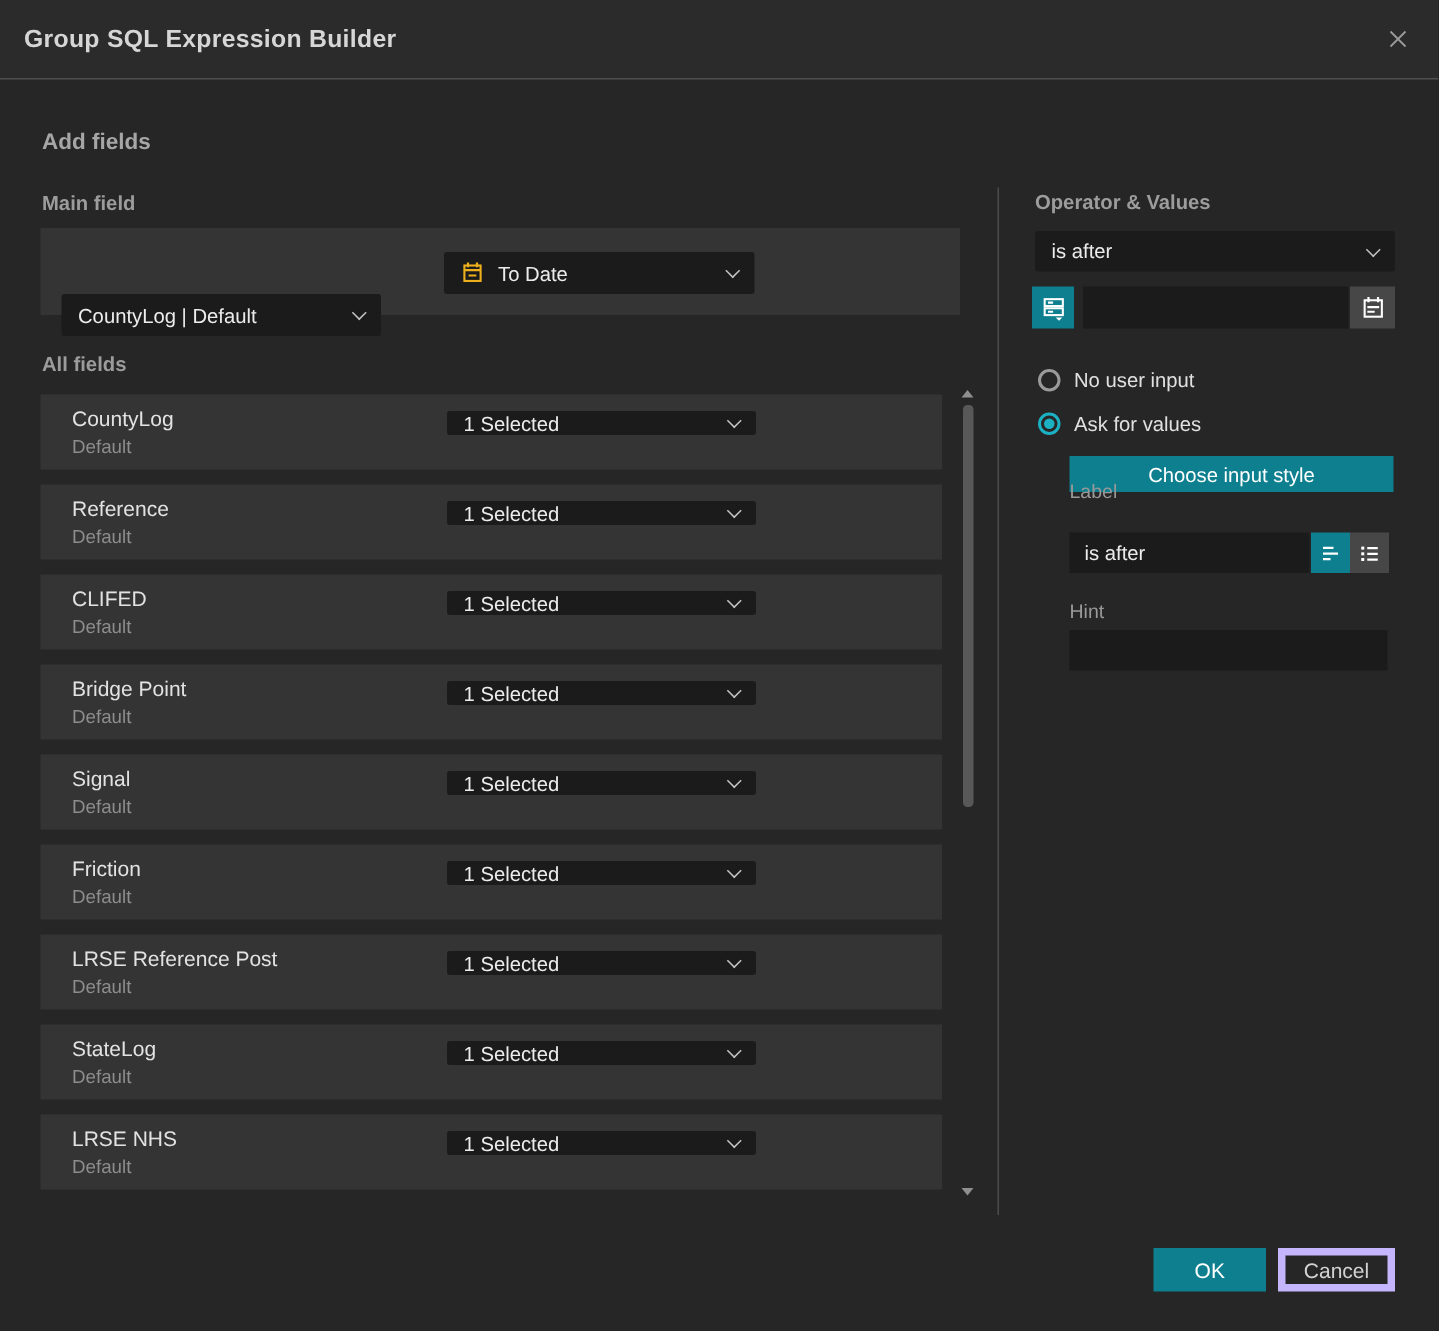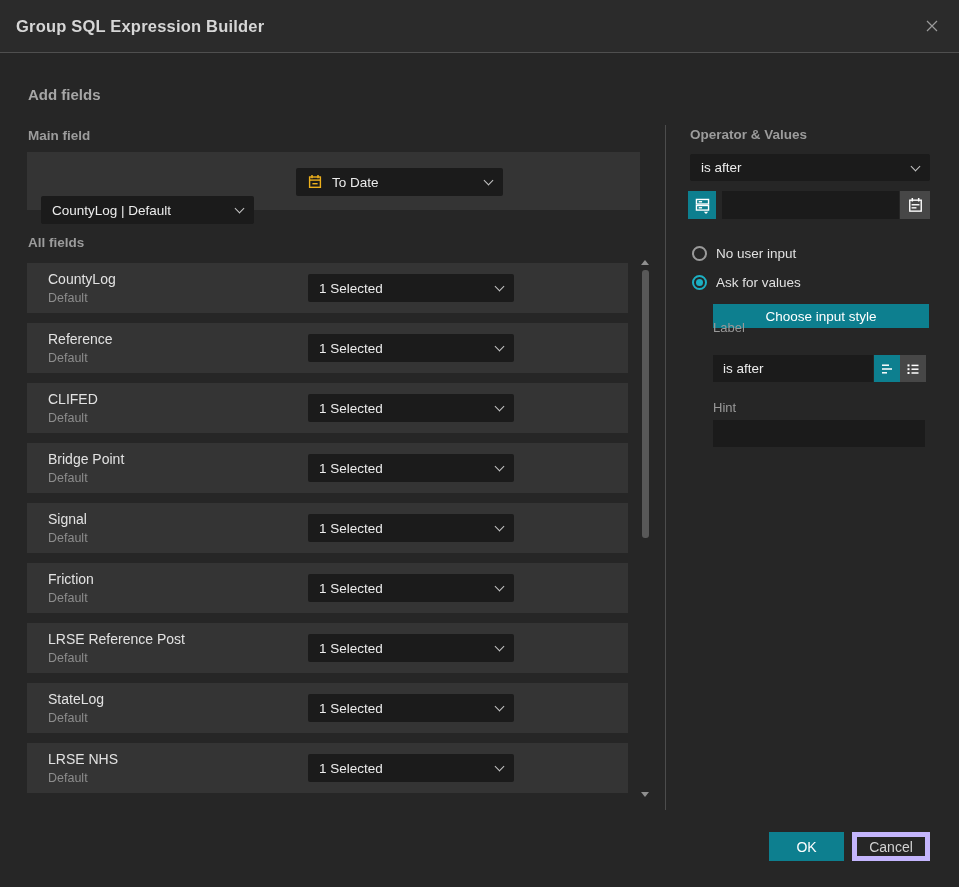--- a/index.html
+++ b/index.html
@@ -43,21 +43,21 @@
   .dd .cal { margin-right: 9px; flex: 0 0 auto; display: flex; }
 
   
   .main-panel { position: absolute; left: 27px; top: 152px; width: 613px; height: 58px; background: #343434; }
 
   
   .rows { position: absolute; left: 27px; top: 263px; width: 601px; }
   .field-row { position: relative; width: 601px; height: 50px; background: #343434; margin-bottom: 10px; }
   .field-row .fname { position: absolute; left: 21px; top: 8px; font-size: 14px; color: #e2e2e2; }
   .field-row .fsub  { position: absolute; left: 21px; top: 28px; font-size: 12.5px; color: #8d8d8d; }
-  .field-row .dd    { left: 281px; top: 11px; width: 206px; height: 28px; }
+  .field-row .dd    { left: 271px; top: 11px; width: 206px; height: 16px; }
 
   
   .scrollbar { position: absolute; left: 641px; top: 256px; width: 9px; height: 545px; }
   .sb-arrow-up, .sb-arrow-down { position: absolute; left: 0; width: 0; height: 0; border-left: 4px solid transparent; border-right: 4px solid transparent; cursor: pointer; }
   .sb-arrow-up   { top: 4px;   border-bottom: 5px solid #8f8f8f; }
   .sb-arrow-down { bottom: 4px; border-top: 5px solid #8f8f8f; }
   .sb-thumb { position: absolute; left: 1px; top: 14px; width: 7px; height: 268px; background: #585858; border-radius: 3px; cursor: pointer; }
 
   
   .v-divider { position: absolute; left: 665px; top: 125px; width: 1px; height: 685px; background: #4c4c4c; }

